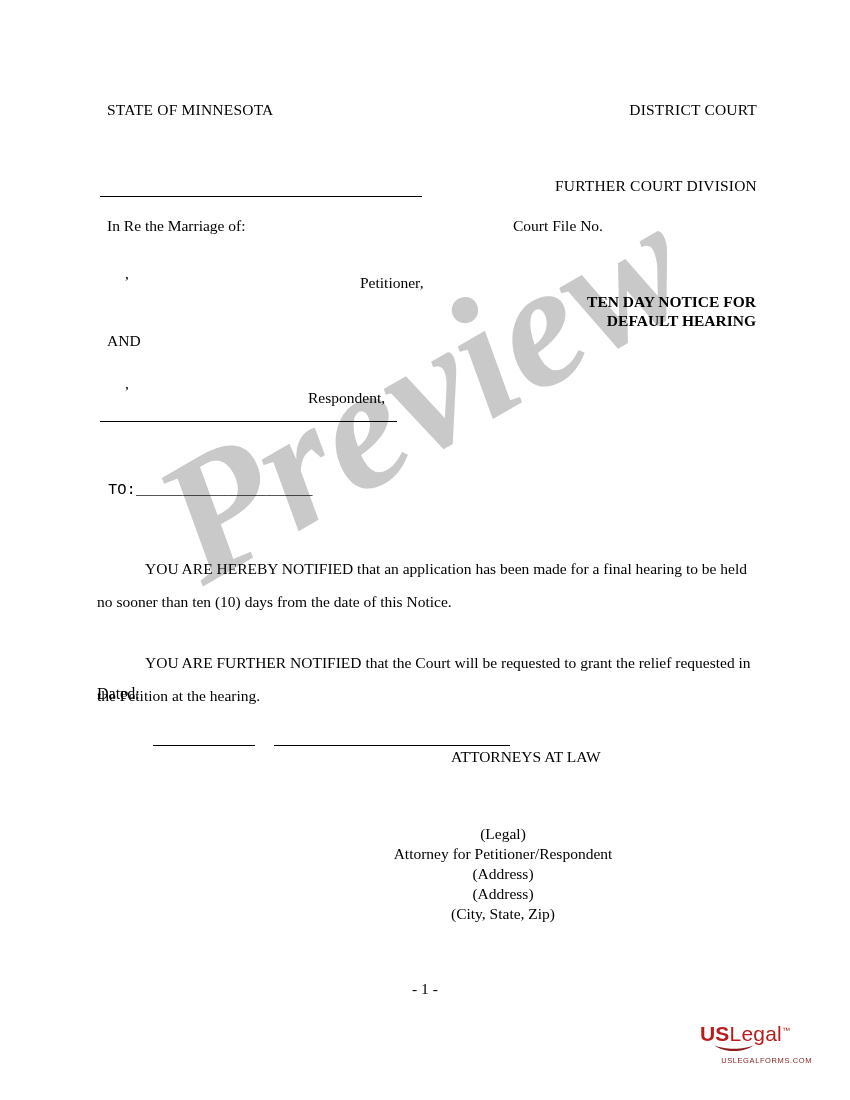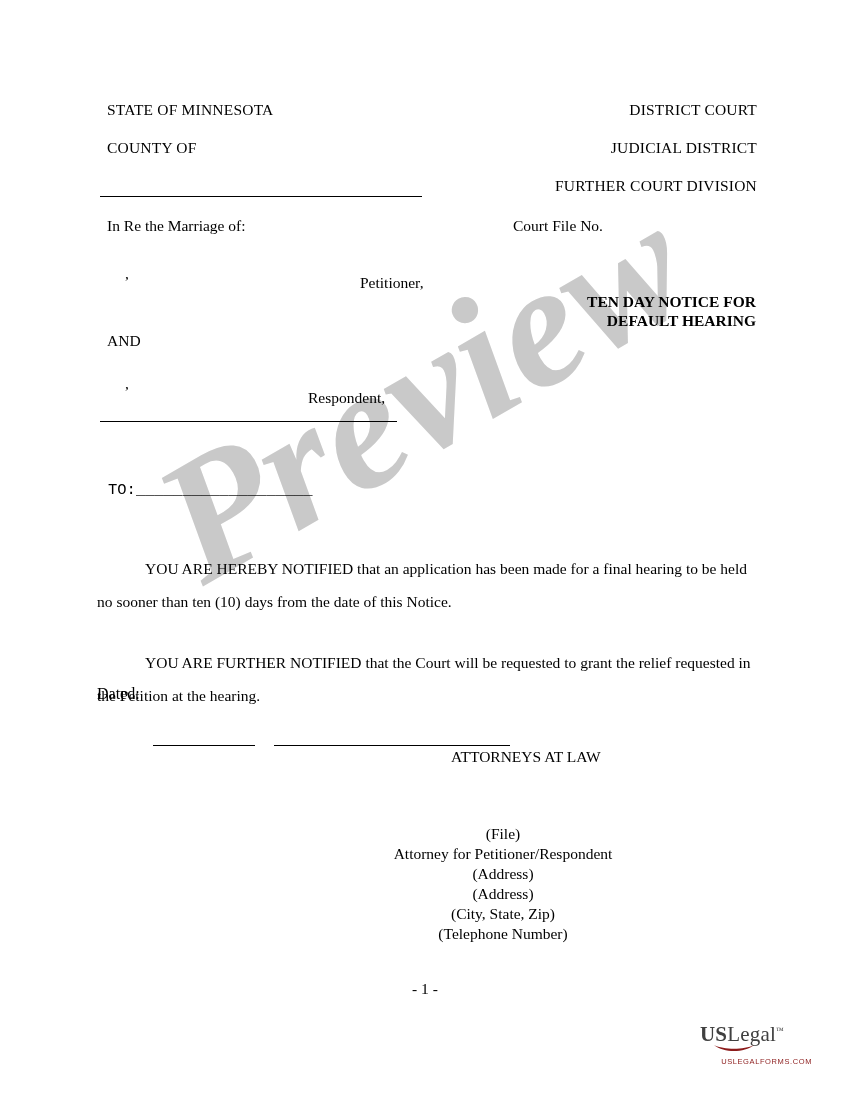--- a/index.html
+++ b/index.html
@@ -166,23 +166,23 @@
   
   #logo {
     position: absolute;
     left: 700px;
     top: 1022px;
     width: 112px;
     height: 48px;
     z-index: 11;
   }
   .logo-main {
-    font-family: Liberation Serif, serif;
+    font-family: Liberation Sans, sans-serif;
     font-size: 21px;
-    color: #404040;
+    color: #b91c1c;
     letter-spacing: 0.2px;
     white-space: nowrap;
   }
   .logo-main .us { font-weight: bold; }
   .logo-tm {
     font-size: 8px;
     vertical-align: super;
   }
   .logo-sub {
     font-family: "Liberation Sans", sans-serif;
@@ -209,24 +209,20 @@
   <div class="watermark">
     <div class="watermark-text">Preview</div>
   </div>
 
   <div class="content">
 
     <div class="hdr-row" id="hdr-row-1">
       <span class="hdr-left">STATE OF MINNESOTA</span>
       <span class="hdr-right">DISTRICT COURT</span>
     </div>
-    <div class="hdr-row" id="hdr-row-2">
-      <span class="hdr-left">COUNTY OF</span>
-      <span class="hdr-right">JUDICIAL DISTRICT</span>
-    </div>
     <div class="hdr-row" id="hdr-row-3">
       <span class="hdr-left"></span>
       <span class="hdr-right">FURTHER COURT DIVISION</span>
     </div>
 
     <div class="rule-top"></div>
     <div class="rule-bottom"></div>
 
     <div class="t" id="in-re">In Re the Marriage of:</div>
     <div class="t" id="court-file">Court File No.</div>
@@ -247,26 +243,25 @@
     <div class="body-p" id="para-2">
       <span class="indent"></span><span>YOU ARE FURTHER NOTIFIED that the Court will be requested to grant the relief requested in the Petition at the hearing.</span>
     </div>
 
     <div class="t" id="dated-line">Dated:</div>
     <div class="sig-rule-1"></div>
     <div class="sig-rule-2"></div>
     <div class="t" id="attorneys-at-law">ATTORNEYS AT LAW</div>
 
     <div id="signature-block">
-      <div>(File)</div>
+      <div>(Legal)</div>
       <div>Attorney for Petitioner/Respondent</div>
       <div>(Address)</div>
       <div>(Address)</div>
       <div>(City, State, Zip)</div>
-      <div>(Telephone Number)</div>
     </div>
 
     <div id="page-number">- 1 -</div>
   </div>
 
   <div id="logo">
     <div class="logo-main">
       <span class="us">US</span><span>Legal</span><span class="logo-tm">™</span>
     </div>
     <svg class="logo-swoosh" viewBox="0 0 40 12">

